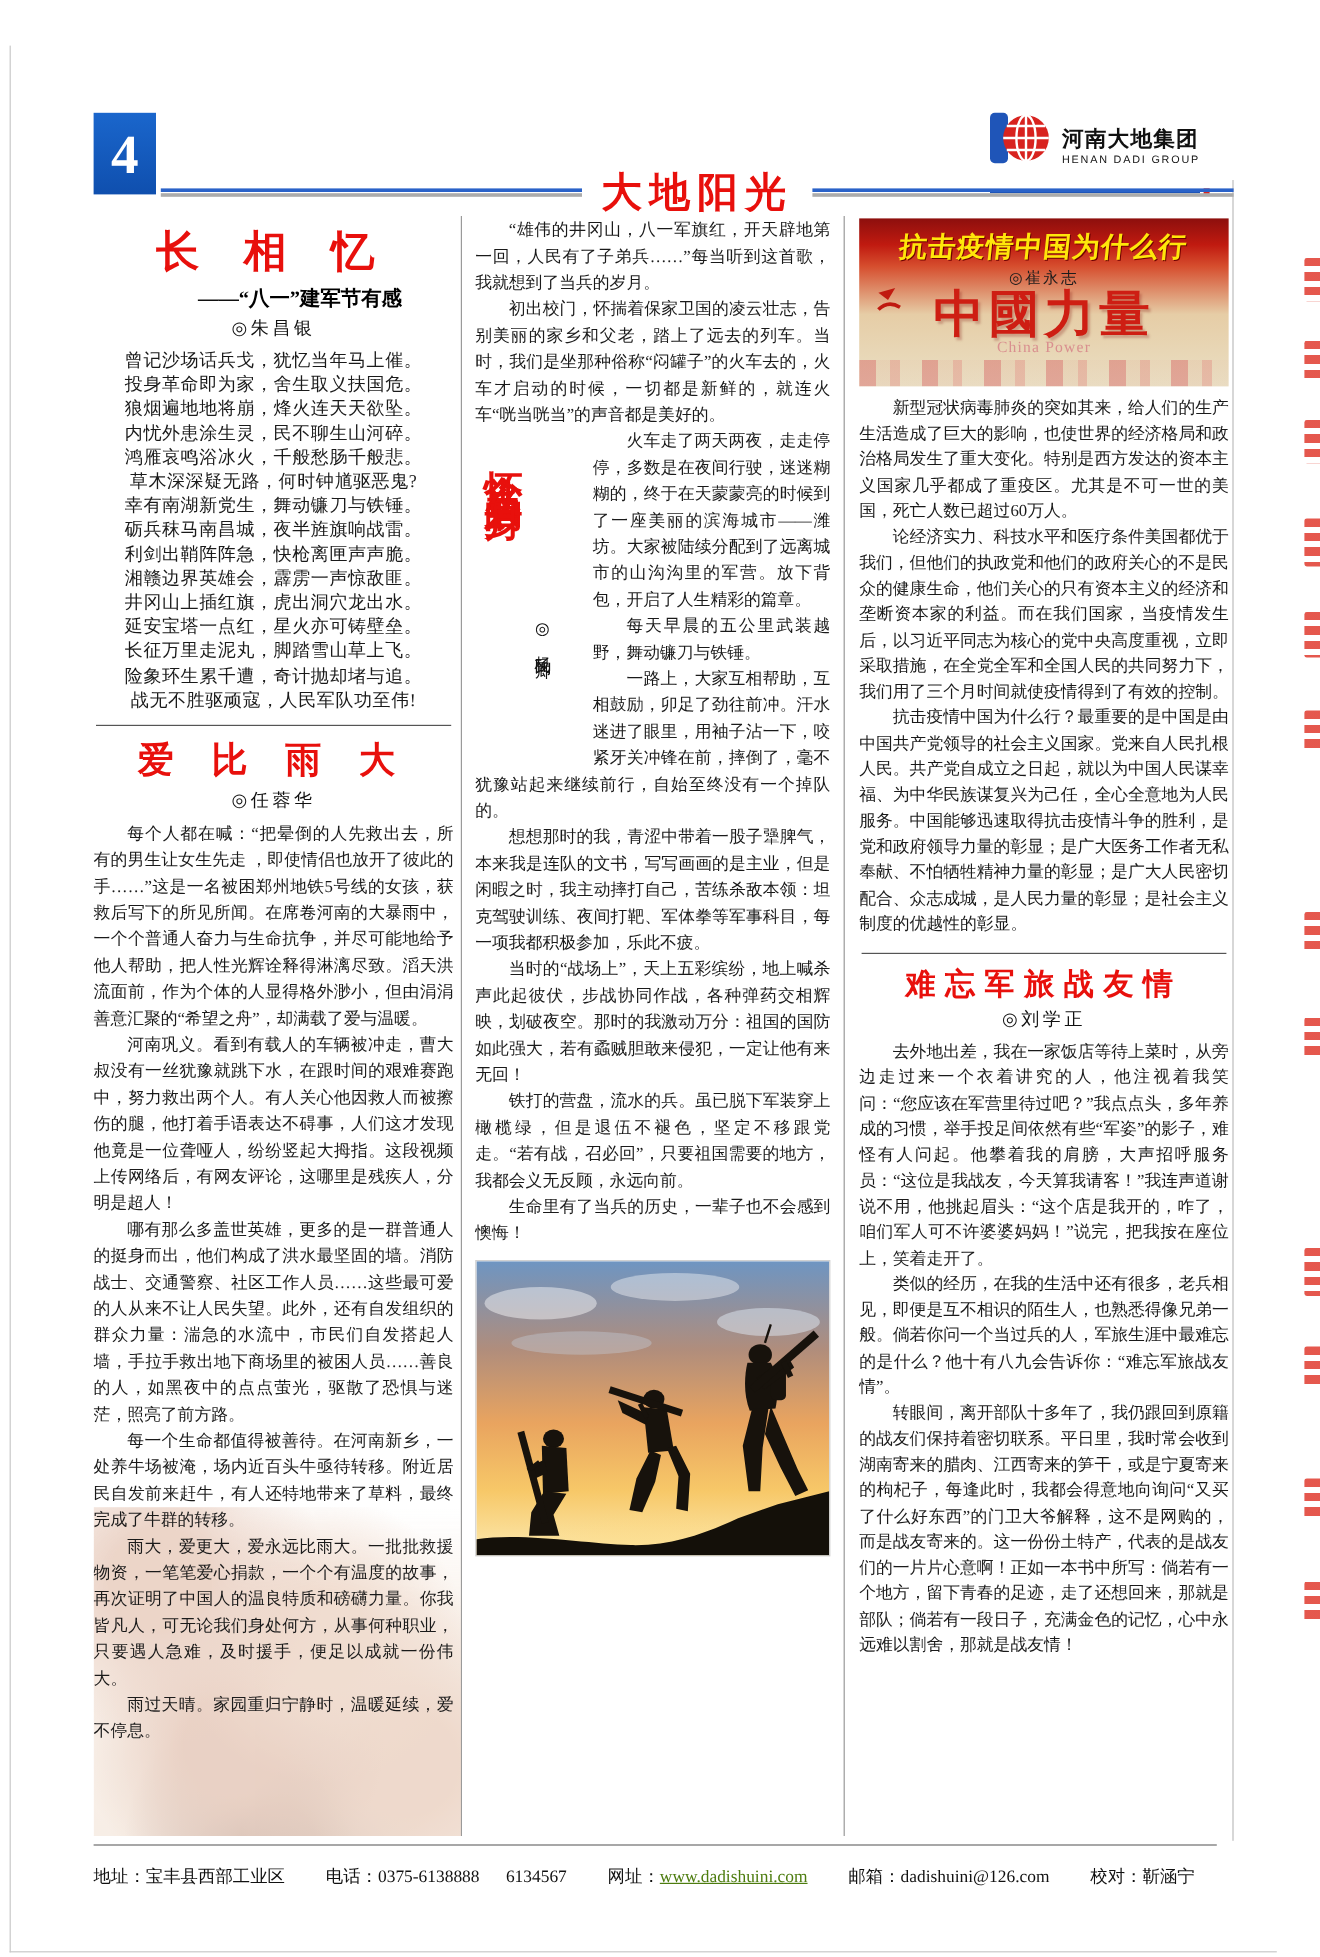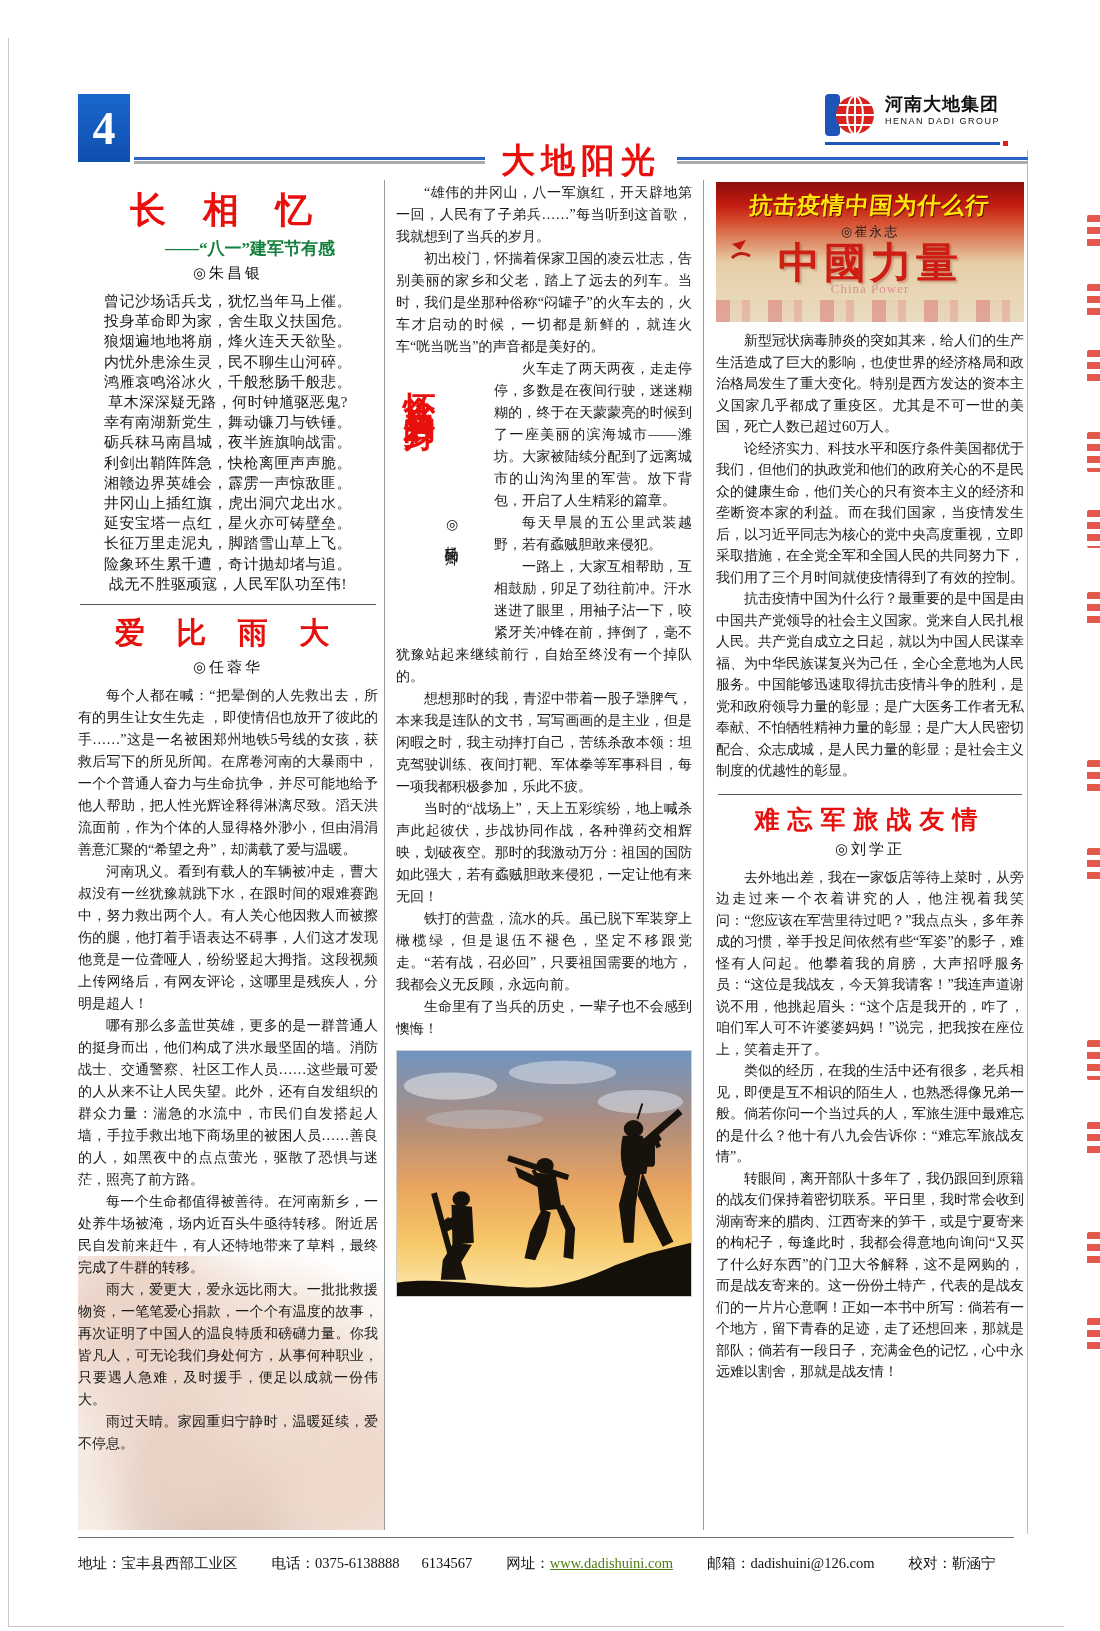--- a/index.html
+++ b/index.html
@@ -9,22 +9,22 @@
   .edge-left{position:absolute;left:8px;top:38px;bottom:4px;width:1px;background:#c9c9c9;}
   .edge-bottom{position:absolute;left:8px;right:36px;bottom:4px;height:1px;background:#c9c9c9;}
   .margin-right-line{position:absolute;left:1027px;top:150px;height:1384px;width:1px;background:#bdbdbd;}
   .frag{position:absolute;right:0;width:13px;border-radius:2px 0 0 2px;opacity:.85;
         background:repeating-linear-gradient(180deg,#e03a2e 0 7px,rgba(224,58,46,0) 7px 12px);}
 
   
   .header{position:absolute;top:92px;left:78px;right:72px;height:84px;}
   .pagenum{position:absolute;left:0;top:2px;width:52px;height:68px;background:linear-gradient(180deg,#1a66cc,#0f4fae);
            color:#fff;font-size:46px;font-weight:700;display:flex;align-items:center;justify-content:center;}
-  .logo{position:absolute;right:28px;top:0;display:flex;align-items:flex-start;gap:8px;
-        border-bottom:3px solid #1f55b8;padding-bottom:4px;}
+  .logo{position:absolute;right:28px;top:0;display:flex;align-items:flex-end;gap:8px;
+        border-bottom:3px solid #1f55b8;padding-bottom:20px;}
   .logo .reddot{position:absolute;right:-8px;bottom:-4px;width:5px;height:5px;background:#d8231f;}
   .logo-text .cn{font-family:"Liberation Sans",sans-serif;font-weight:700;font-size:18px;letter-spacing:1px;color:#111;}
   .logo-text .en{font-family:"Liberation Sans",sans-serif;font-size:9px;letter-spacing:1.5px;color:#111;}
   .mastrow{position:absolute;left:56px;right:0;top:46px;display:flex;align-items:center;}
   .rule{flex:1;height:8px;position:relative;}
   .rule i{position:absolute;left:0;right:0;display:block;}
   .rule .b{top:0;height:3px;background:#2a62c8;}
   .rule .g{top:4px;height:3px;background:#ababab;}
   .masthead{font-size:34px;font-weight:700;color:#e8100c;letter-spacing:6px;padding:0 16px;
             font-family:"Liberation Sans",sans-serif;white-space:nowrap;}
@@ -43,21 +43,21 @@
       radial-gradient(circle at 38% 72%,#d8ac95 0 15%,rgba(216,172,149,0) 46%),
       radial-gradient(circle at 85% 78%,#e1bba3 0 13%,rgba(225,187,163,0) 44%),
       radial-gradient(circle at 50% 102%,#a98672 0 10%,rgba(169,134,114,0) 40%),
       linear-gradient(180deg,rgba(250,244,238,0) 0,#f7ece2 30%,#f1e0d1 100%);}
 
   .body-p{font-size:14px;line-height:22px;text-align:justify;text-indent:2em;margin:0;}
   .tight .body-p{line-height:21.5px;}
 
   
   .poem-title{font-size:36px;font-weight:700;color:#e8100c;letter-spacing:14px;text-align:center;margin:6px 0 2px;}
-  .poem-sub{font-size:17px;font-weight:700;color:#15803d;text-align:center;padding-left:44px;margin:2px 0;}
+  .poem-sub{font-size:17px;font-weight:700;color:#000000;text-align:center;padding-left:44px;margin:2px 0;}
   .author{font-size:15px;text-align:center;letter-spacing:3px;margin:4px 0 8px;color:#111;}
   .poem-line{font-size:15px;line-height:20.2px;text-align:center;letter-spacing:.5px;white-space:nowrap;}
   .art-divider{border:none;border-top:1px solid #555;margin:10px 2px 8px;}
 
   
   .rain-title{font-size:30px;font-weight:700;color:#e8100c;letter-spacing:12px;text-align:center;margin:6px 0 2px;}
 
   
   .v-head{float:left;width:96px;height:274px;display:flex;padding:8px 0 0 2px;}
   .v-title{writing-mode:vertical-rl;text-orientation:upright;font-size:32px;line-height:44px;font-weight:700;
@@ -195,21 +195,21 @@
       <p class="body-p">“雄伟的井冈山，八一军旗红，开天辟地第一回，人民有了子弟兵……”每当听到这首歌，我就想到了当兵的岁月。</p>
           <p class="body-p">初出校门，怀揣着保家卫国的凌云壮志，告别美丽的家乡和父老，踏上了远去的列车。当时，我们是坐那种俗称“闷罐子”的火车去的，火车才启动的时候，一切都是新鲜的，就连火车“咣当咣当”的声音都是美好的。</p>
         </div>
       <div class="v-head">
         <div class="v-title">怀念当兵的岁月</div>
         <div class="v-author">◎杨民卿</div>
       </div>
       <div>
 
       <p class="body-p">火车走了两天两夜，走走停停，多数是在夜间行驶，迷迷糊糊的，终于在天蒙蒙亮的时候到了一座美丽的滨海城市——潍坊。大家被陆续分配到了远离城市的山沟沟里的军营。放下背包，开启了人生精彩的篇章。</p>
-          <p class="body-p">每天早晨的五公里武装越野，若有蟊贼胆敢来侵犯。</p>
+          <p class="body-p">每天早晨的五公里武装越野，舞动镰刀与铁锤。</p>
           <p class="body-p">一路上，大家互相帮助，互相鼓励，卯足了劲往前冲。汗水迷进了眼里，用袖子沾一下，咬紧牙关冲锋在前，摔倒了，毫不犹豫站起来继续前行，自始至终没有一个掉队的。</p>
           <p class="body-p">想想那时的我，青涩中带着一股子犟脾气，本来我是连队的文书，写写画画的是主业，但是闲暇之时，我主动摔打自己，苦练杀敌本领：坦克驾驶训练、夜间打靶、军体拳等军事科目，每一项我都积极参加，乐此不疲。</p>
           <p class="body-p">当时的“战场上”，天上五彩缤纷，地上喊杀声此起彼伏，步战协同作战，各种弹药交相辉映，划破夜空。那时的我激动万分：祖国的国防如此强大，若有蟊贼胆敢来侵犯，一定让他有来无回！</p>
           <p class="body-p">铁打的营盘，流水的兵。虽已脱下军装穿上橄榄绿，但是退伍不褪色，坚定不移跟党走。“若有战，召必回”，只要祖国需要的地方，我都会义无反顾，永远向前。</p>
           <p class="body-p">生命里有了当兵的历史，一辈子也不会感到懊悔！</p>
         </div>
 
       <div class="photo">
         <svg viewBox="0 0 302 252">
           <defs>

